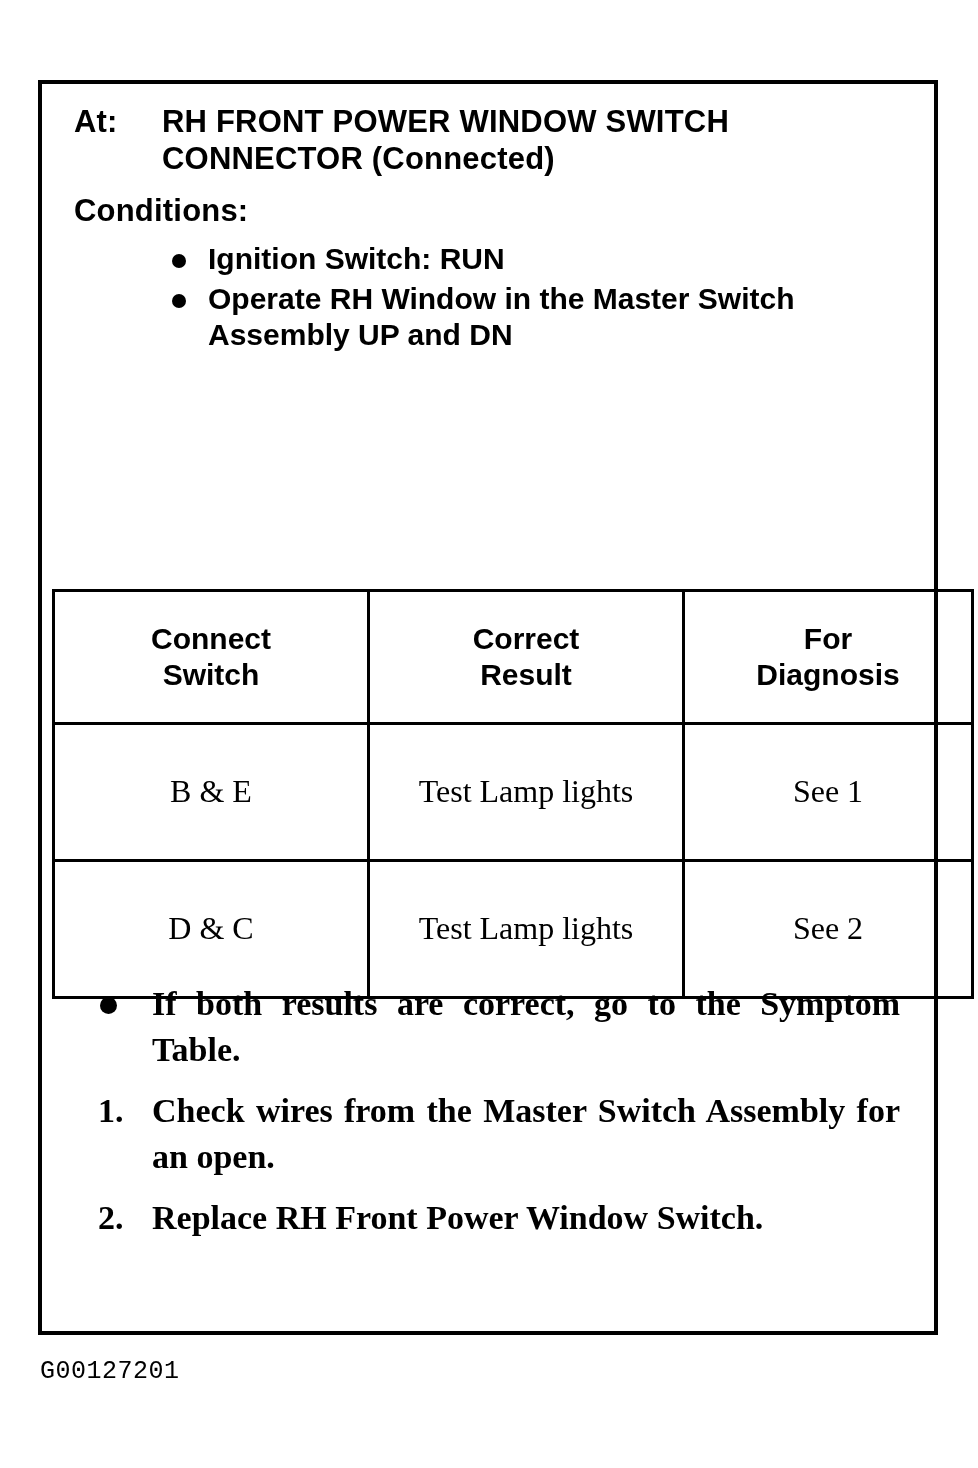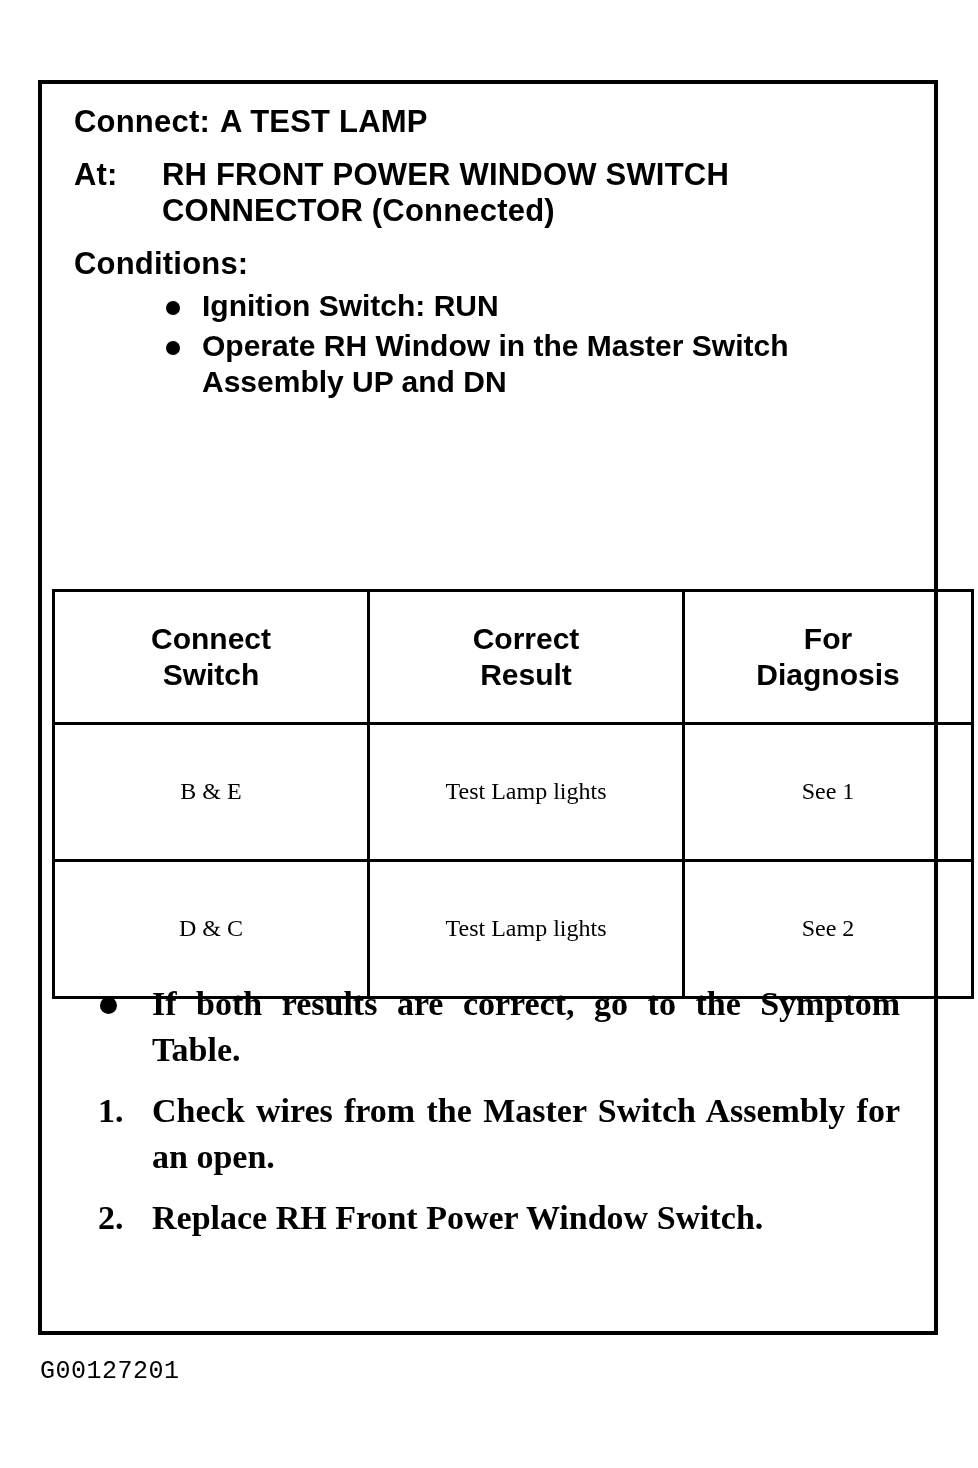--- a/index.html
+++ b/index.html
@@ -63,21 +63,21 @@
 
   .cond-title {
     font-weight: bold;
     font-size: 31px;
     margin-bottom: 6px;
     letter-spacing: 0.2px;
   }
 
   .cond-list {
     list-style: none;
-    margin: 6px;
+    margin: 12px;
     padding: 0 0 0 86px;
   }
   .cond-list li {
     position: relative;
     font-weight: bold;
     font-size: 30px;
     line-height: 1.2;
     margin-bottom: 4px;
     padding-left: 36px;
   }
@@ -110,21 +110,21 @@
   .result-table th {
     font-family: "Liberation Sans", sans-serif;
     font-weight: bold;
     font-size: 30px;
     line-height: 1.2;
     height: 122px;
     padding: 4px 6px;
   }
   .result-table td {
     font-family: "Liberation Serif", serif;
-    font-size: 24px;
+    font-size: 32px;
     line-height: 1.22;
     height: 126px;
     padding: 4px 6px;
   }
   .col-a { width: 300px; }
   .col-b { width: 300px; }
   .col-c { width: 274px; }
 
   
   .notes {
@@ -182,24 +182,20 @@
 </style>
 </head>
 <body>
 
 <div class="page">
 
   <div class="diagram-box">
 
     <div class="header-block">
 
-      <div class="hdr-line">
-        <span class="hdr-label connect">Connect:</span>
-        <span class="hdr-value" style="white-space: pre-line;">A TEST LAMP</span>
-      </div>
 
       <div class="hdr-line">
         <span class="hdr-label at">At:</span>
         <span class="hdr-value" style="white-space: pre-line;">RH FRONT POWER WINDOW SWITCH
 CONNECTOR (Connected)</span>
       </div>
 
       <div class="cond-title">Conditions:</div>
 
       <ul class="cond-list">

